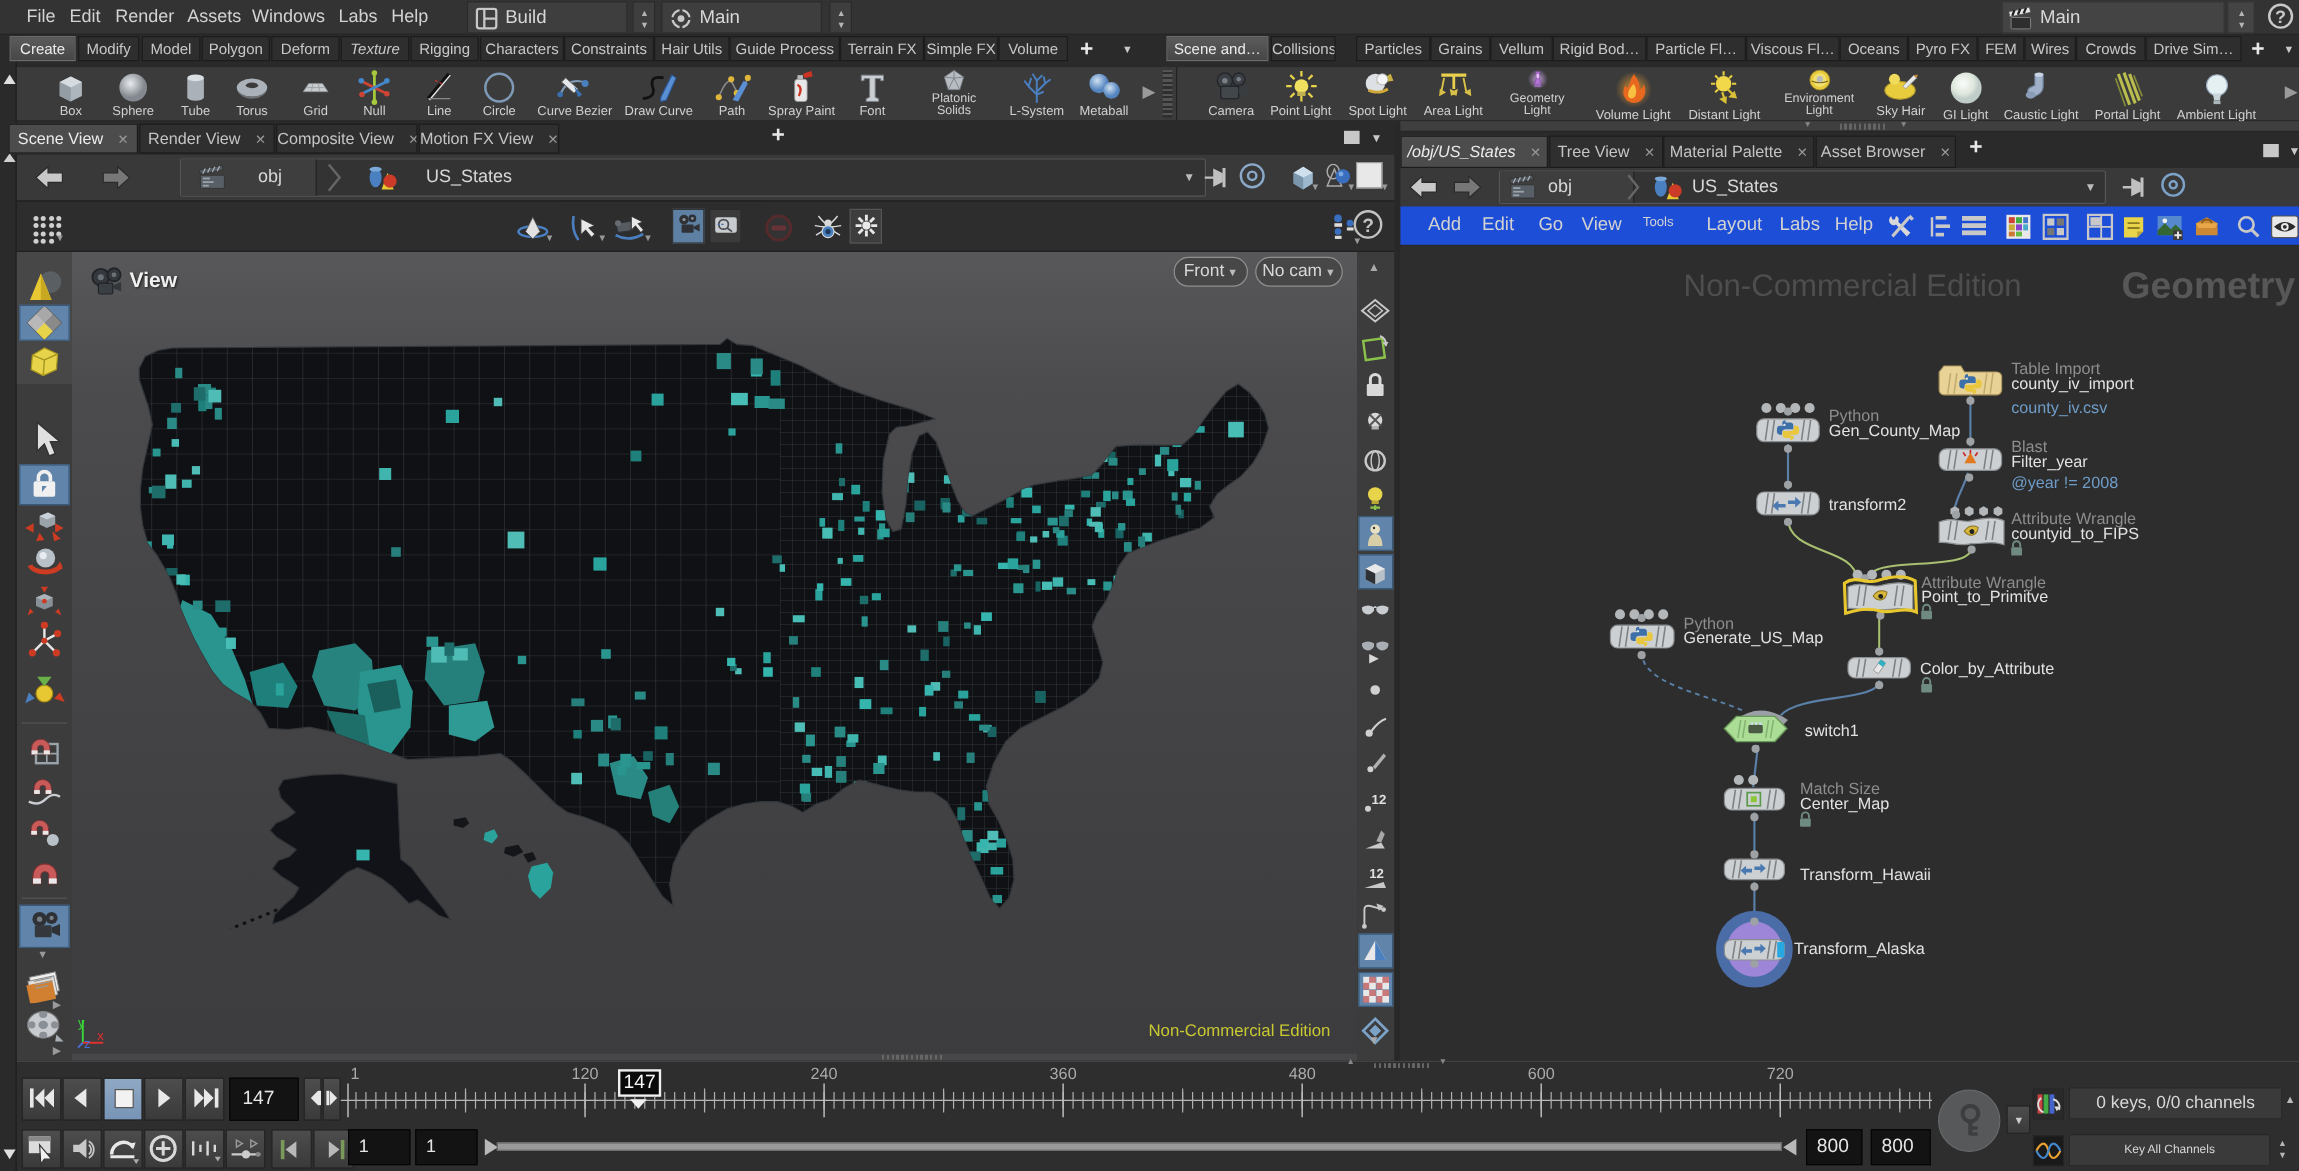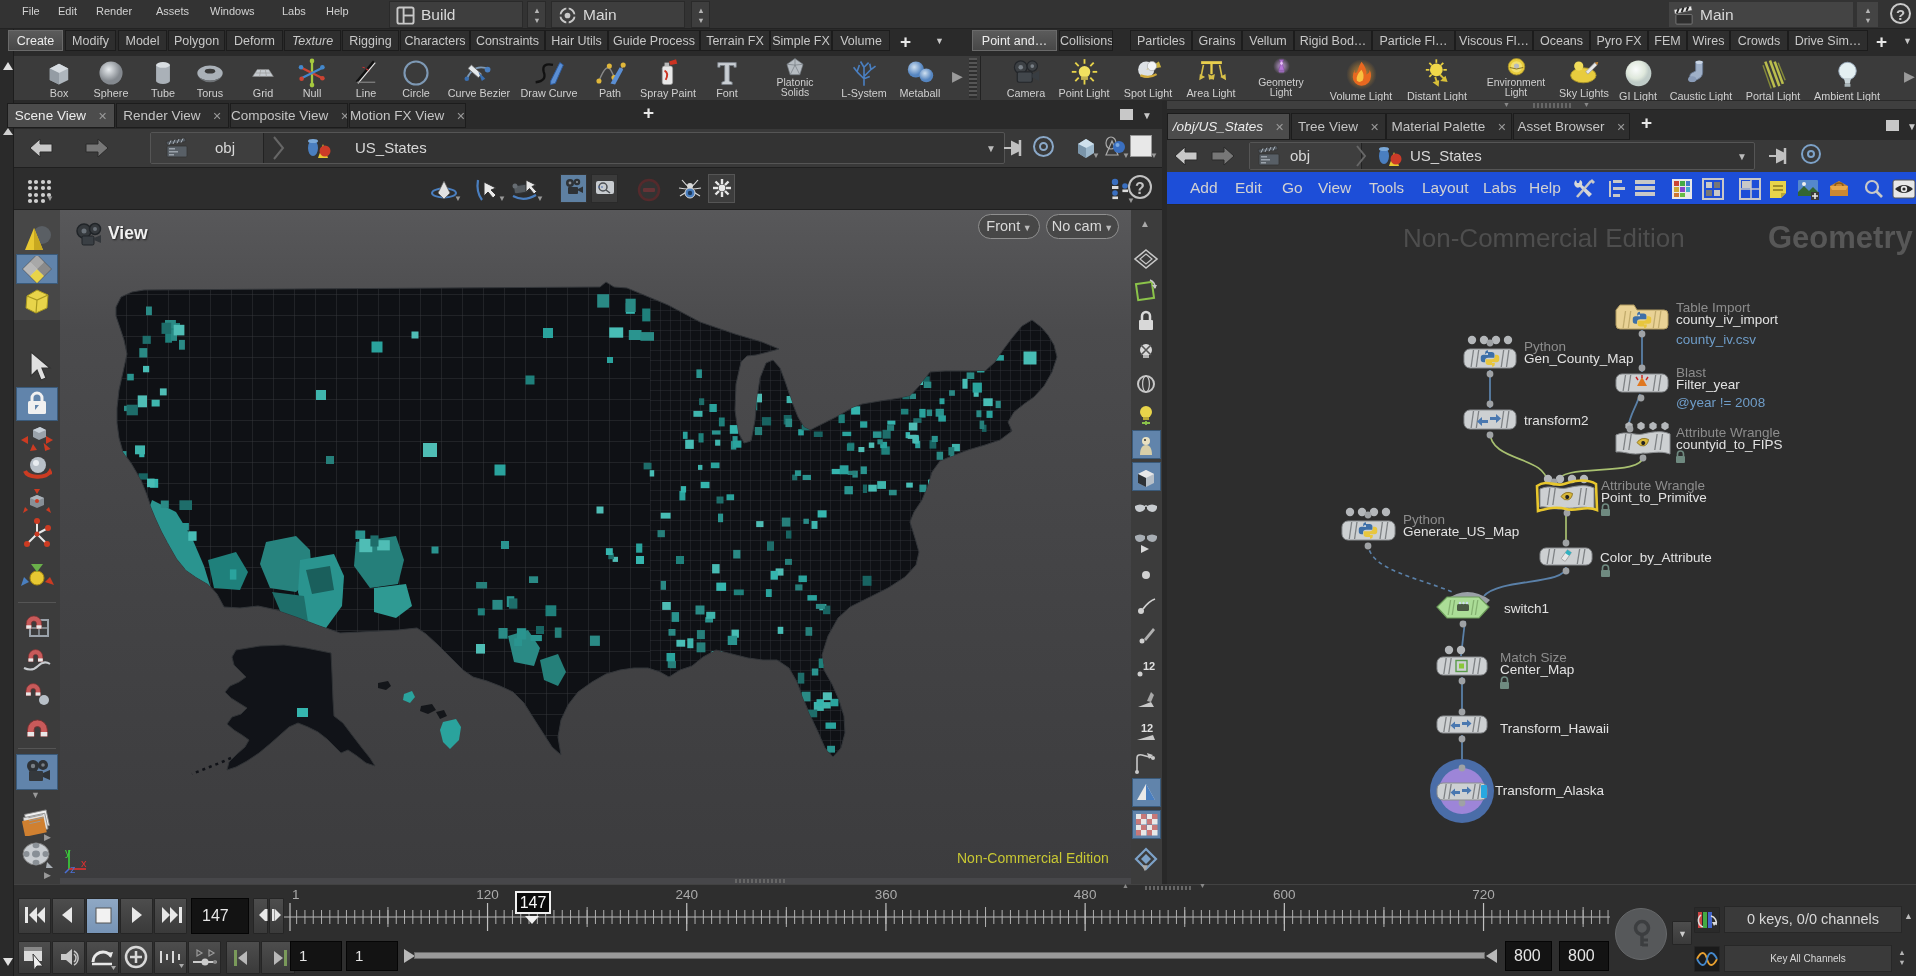--- a/index.html
+++ b/index.html
@@ -1,20 +1,20 @@
 <!DOCTYPE html>
 <html><head>
 <meta charset="utf-8">
 <style>
 * { margin:0; padding:0; box-sizing:border-box; }
 html,body { width:1916px; height:976px; overflow:hidden; background:#333436; font-family:"Liberation Sans", sans-serif; }
 #root { position:absolute; left:0; top:0; width:1916px; height:976px; }
 .abs { position:absolute; }
 #menubar { left:0; top:0; width:1916px; height:29px; background:#333333; border-bottom:1px solid #232323; }
-#menubar .m { position:absolute; top:5px; color:#d2d2d2; font-size:11px; }
+#menubar .m { position:absolute; top:5px; color:#d2d2d2; font-size:15px; }
 .ddbox { position:absolute; background:#3e3e3e; border:1px solid #2a2a2a; height:27px; top:1px; }
 .spin { position:absolute; right:3px; top:4px; width:12px; height:19px; color:#b5b5b5; font-size:7.5px; line-height:9.5px; text-align:center; }
 #shelftabs { left:14px; top:29px; width:1902px; height:27px; background:#2a2a2a; }
 .stab { position:absolute; top:1px; height:21px; background:#2e2e2e; border:1px solid #1c1c1c; color:#c8c8c8; font-size:12.5px; text-align:center; line-height:20px; overflow:hidden; white-space:nowrap; }
 .stab.sel { background:linear-gradient(#5b5b5b,#474747); color:#ececec; border-color:#6a6a6a; }
 #shelf { left:14px; top:56px; width:1902px; height:45px; background:#3b3b3b; border-bottom:1px solid #2a2a2a; }
 .tool { position:absolute; top:1px; text-align:center; color:#d0d0d0; font-size:11px; }
 .tool .lb { display:block; line-height:10.5px; font-size:10.8px; }
 .ptabrow { background:#2a2a2a; }
 .ptab { position:absolute; height:25px; background:#2f2f2f; border:1px solid #1c1c1c; color:#c4c4c4; font-size:13.5px; line-height:23px; text-align:center; overflow:hidden; white-space:nowrap; }
@@ -104,21 +104,21 @@
 <div class="stab" style="left:328px;width:57px;">Rigging</div>
 <div class="stab" style="left:386px;width:70px;">Characters</div>
 <div class="stab" style="left:456px;width:75px;">Constraints</div>
 <div class="stab" style="left:531px;width:63px;">Hair Utils</div>
 <div class="stab" style="left:594px;width:92px;">Guide Process</div>
 <div class="stab" style="left:686px;width:70px;">Terrain FX</div>
 <div class="stab" style="left:756px;width:62px;">Simple FX</div>
 <div class="stab" style="left:818px;width:58px;">Volume</div>
 <span style="position:absolute;left:886px;top:2px;color:#e8e8e8;font-size:19px;font-weight:bold;">+</span>
 <span style="position:absolute;left:921px;top:7px;color:#c8c8c8;font-size:9px;">▼</span>
-<div class="stab sel" style="left:958px;width:85px;">Point and…</div>
+<div class="stab sel" style="left:958px;width:85px;">Scene and…</div>
 <div class="stab" style="left:1045px;width:54px;">Collisions</div>
 <div class="stab" style="left:1116px;width:62px;">Particles</div>
 <div class="stab" style="left:1178px;width:50px;">Grains</div>
 <div class="stab" style="left:1228px;width:52px;">Vellum</div>
 <div class="stab" style="left:1280px;width:78px;">Rigid Bod…</div>
 <div class="stab" style="left:1358px;width:83px;">Particle Fl…</div>
 <div class="stab" style="left:1441px;width:78px;">Viscous Fl…</div>
 <div class="stab" style="left:1519px;width:57px;">Oceans</div>
 <div class="stab" style="left:1576px;width:58px;">Pyro FX</div>
 <div class="stab" style="left:1634px;width:39px;">FEM</div>
@@ -376,21 +376,21 @@
         </svg>
         <span class="lb" style="font-size:10.4px;line-height:9.8px;">Environment<br>Light</span>
       </div>
 <div class="tool" style="left:1524px;top:2px;width:92px;">
         <svg width="35" height="30" viewBox="0 0 30 26" style="display:block;margin:0 auto;">
           <ellipse cx="14" cy="15" rx="11" ry="6.5" fill="#e8cc3e" stroke="#a8922a" stroke-width="0.8"></ellipse>
           <circle cx="10" cy="7" r="4" fill="#f0dc5a"></circle>
           <path d="M16 12 L24 4 L26 6 L18 14 Z" fill="#e8e8e8" stroke="#999" stroke-width="0.6"></path>
           <path d="M24 4 L26 6 L27 3.5 Z" fill="#cc8833"></path>
         </svg>
-        <span class="lb">Sky Lights</span>
+        <span class="lb">Sky Hair</span>
       </div>
 <div class="tool" style="left:1578px;top:2px;width:92px;">
         <svg width="35" height="33" viewBox="0 0 30 28" style="display:block;margin:0 auto;">
           <defs>
             <radialGradient id="ggi" cx="40%" cy="35%">
               <stop offset="0%" stop-color="#fafcfc"></stop>
               <stop offset="70%" stop-color="#dfe8dc"></stop>
               <stop offset="100%" stop-color="#c0ccc8"></stop>
             </radialGradient>
           </defs>
@@ -1228,21 +1228,21 @@
         <line x1="18" y1="3" x2="18" y2="19" stroke="#c0c0c0" stroke-width="2.5"></line>
       </svg>
 <span style="position:absolute;left:638px;top:4px;width:20px;height:20px;border:2.5px solid #7da2c8;border-radius:50%;"></span>
 <span style="position:absolute;left:644px;top:10px;width:8px;height:8px;border:2px solid #7da2c8;border-radius:50%;"></span>
 </div>
 <div class="abs" style="left:1163px;top:172px;width:753px;height:33px;background:#1d4ed8;border-bottom:1px solid #292929;">
 <span style="position:absolute;left:27px;top:7px;color:#d2d2d2;font-size:15.5px;">Add</span>
 <span style="position:absolute;left:72px;top:7px;color:#d2d2d2;font-size:15.5px;">Edit</span>
 <span style="position:absolute;left:119px;top:7px;color:#d2d2d2;font-size:15.5px;">Go</span>
 <span style="position:absolute;left:155px;top:7px;color:#d2d2d2;font-size:15.5px;">View</span>
-<span style="position:absolute;left:206px;top:7px;color:#d2d2d2;font-size:15px;">Tools</span>
+<span style="position:absolute;left:206px;top:7px;color:#d2d2d2;font-size:11px;">Tools</span>
 <span style="position:absolute;left:259px;top:7px;color:#d2d2d2;font-size:15.5px;">Layout</span>
 <span style="position:absolute;left:320px;top:7px;color:#d2d2d2;font-size:15.5px;">Labs</span>
 <span style="position:absolute;left:366px;top:7px;color:#d2d2d2;font-size:15.5px;">Help</span>
 <svg style="position:absolute;left:408px;top:6px" width="26" height="22" viewBox="0 0 26 22">
         <path d="M5 2 Q2 5 4 8 Q6 11 9 9 L18 19 L21 16 L11 7 Q12 3 9 2 L8 5 L6 5 Z" fill="#d8d8d8"></path>
         <line x1="20" y1="3" x2="6" y2="19" stroke="#c8c8c8" stroke-width="2.6"></line>
         <path d="M21 1 l3 3 l-2 2 l-3 -3 Z" fill="#c8c8c8"></path>
       </svg>
 <svg style="position:absolute;left:443px;top:6px" width="22" height="22" viewBox="0 0 22 22">
         <line x1="4" y1="3" x2="4" y2="19" stroke="#c8c8c8" stroke-width="2"></line>

